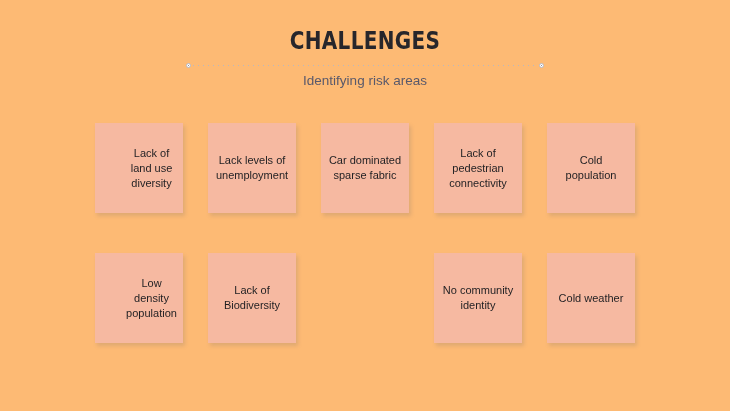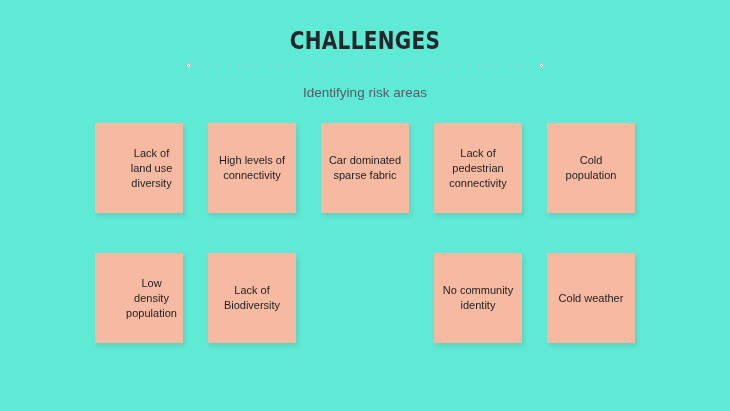--- a/index.html
+++ b/index.html
@@ -12,21 +12,21 @@
     height: 411px;
     background: #ffffff;
     font-family: "Liberation Sans", sans-serif;
     overflow: hidden;
   }
 
   .slide {
     position: relative;
     width: 730px;
     height: 411px;
-    background: #5eead4;
+    background: #fdba74;
   }
 
   
   .header {
     position: absolute;
     top: 0;
     left: 0;
     width: 730px;
     text-align: center;
   }
@@ -82,21 +82,21 @@
       to right,
       #b8b8c0 0px,
       #b8b8c0 1px,
       rgba(255,255,255,0) 1px,
       rgba(255,255,255,0) 5px
     );
   }
 
   .slide-subtitle {
     position: absolute;
-    top: 84px;
+    top: 72px;
     left: 0;
     width: 730px;
     text-align: center;
     font-family: "Liberation Sans", sans-serif;
     font-size: 13.5px;
     color: #59596b;
     line-height: 18px;
     white-space: nowrap;
   }
 
@@ -161,21 +161,21 @@
     <div class="slide-subtitle">Identifying risk areas</div>
   </div>
 
   <div class="grid">
 
     <div class="grid-row">
       <div class="card card-0">
         <span class="card-label">Lack of land use diversity</span>
       </div>
       <div class="card card-1">
-        <span class="card-label">High levels of connectivity</span>
+        <span class="card-label">Lack levels of unemployment</span>
       </div>
       <div class="card card-2">
         <span class="card-label">Car dominated sparse fabric</span>
       </div>
       <div class="card card-3">
         <span class="card-label">Lack of pedestrian connectivity</span>
       </div>
       <div class="card card-4">
         <span class="card-label">Cold population</span>
       </div>

